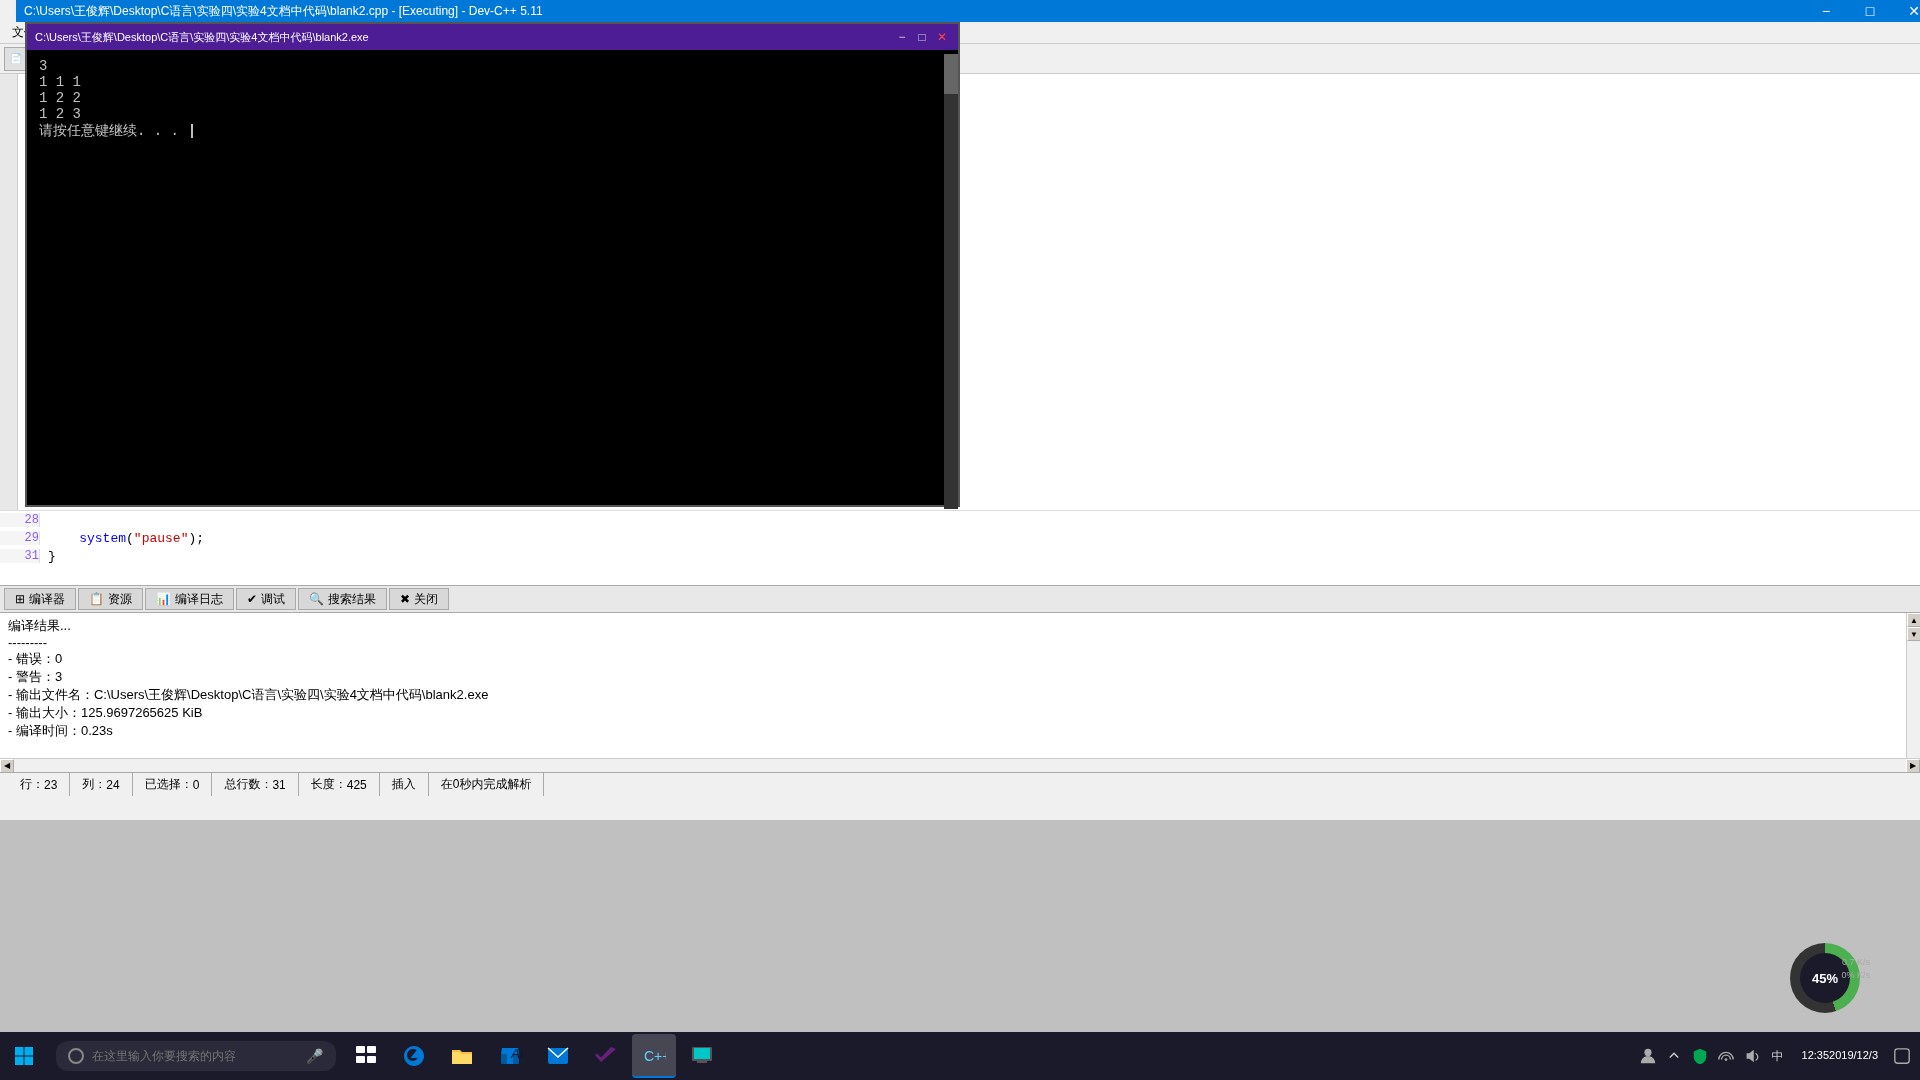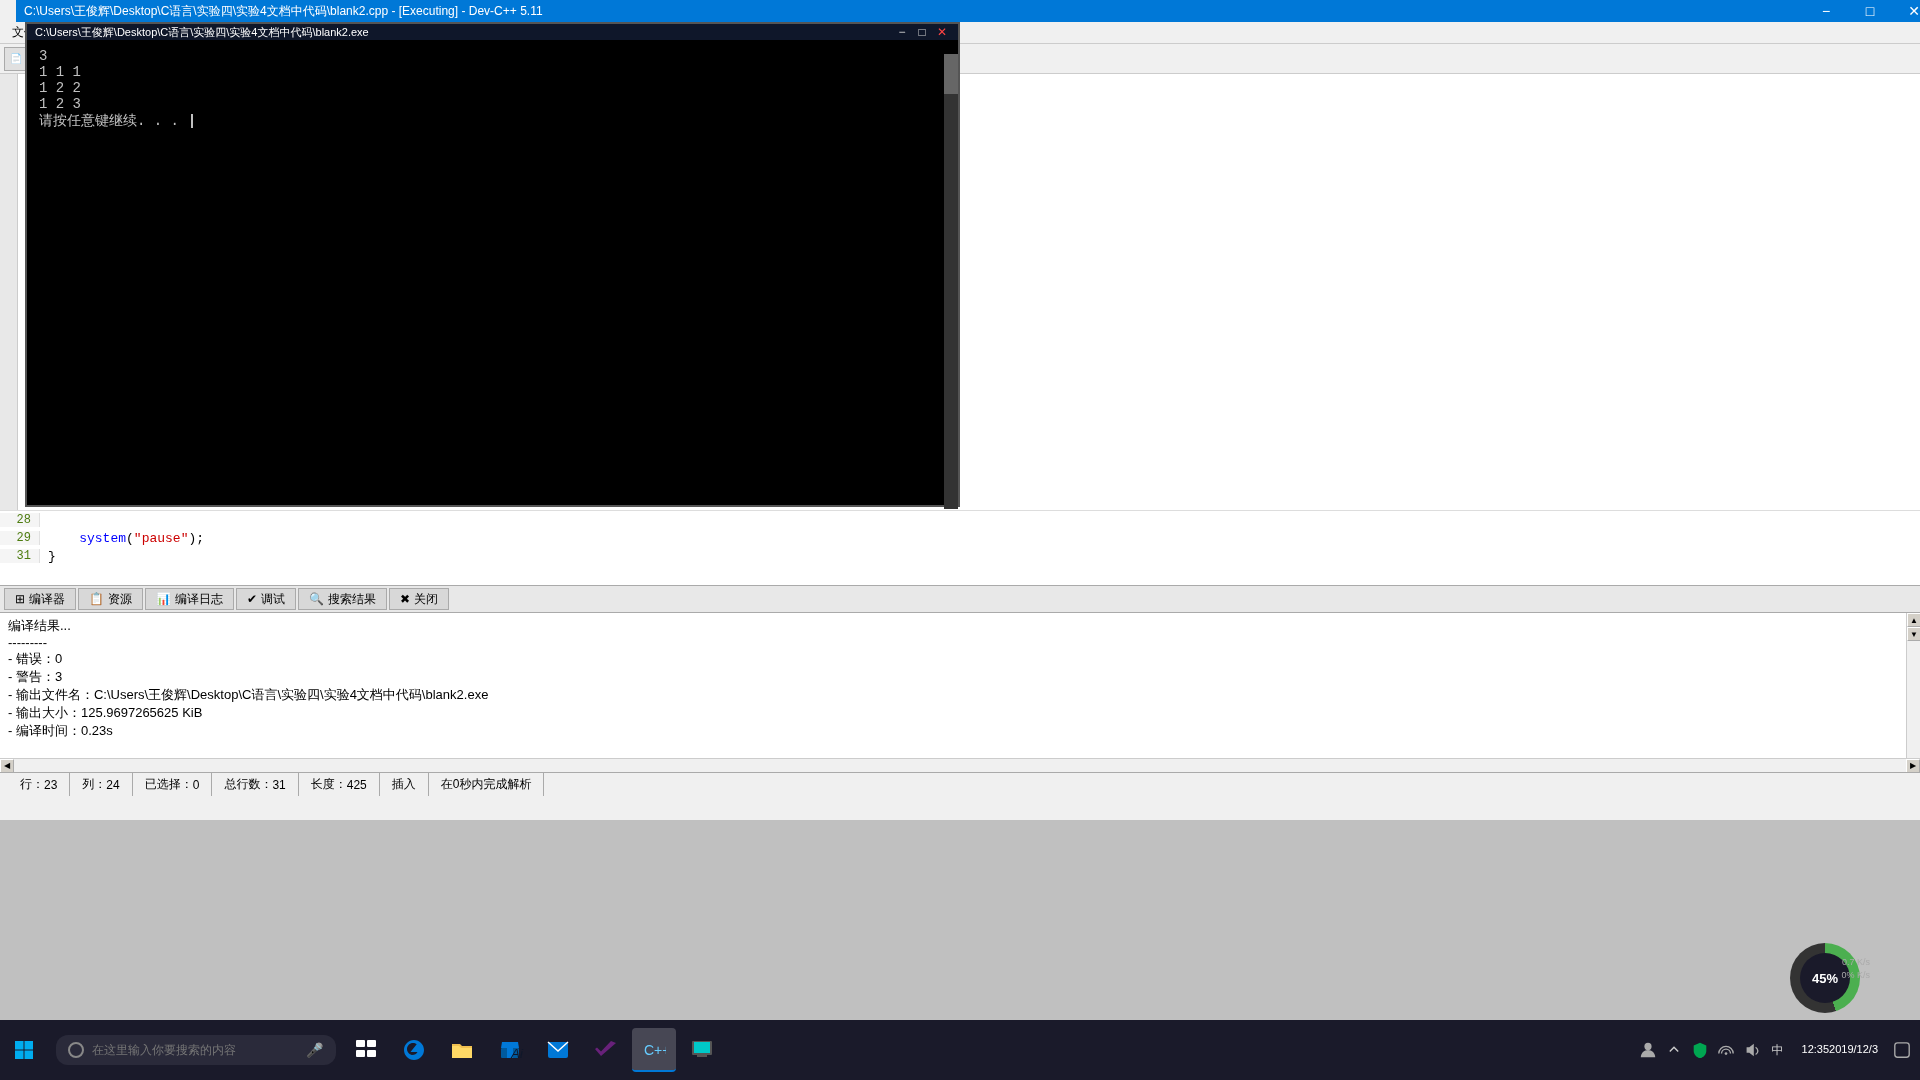--- a/index.html
+++ b/index.html
@@ -106,22 +106,22 @@
       left: 25px;
       width: 935px;
       height: 485px;
       background: #000000;
       border: 2px solid #555;
       display: flex;
       flex-direction: column;
       z-index: 10;
     }
     .console-titlebar {
-      height: 16px;
-      background: #0f172a;
+      height: 26px;
+      background: #4c1d95;
       display: flex;
       align-items: center;
       justify-content: space-between;
       padding: 0 8px;
       flex-shrink: 0;
     }
     .console-title-text {
       color: #ffffff;
       font-size: 11px;
       font-family: 'Microsoft YaHei', Arial, sans-serif;
@@ -179,22 +179,22 @@
     .code-line {
       display: flex;
       font-family: 'Courier New', monospace;
       font-size: 13px;
       height: 18px;
       align-items: center;
     }
     .line-number {
       width: 40px;
       text-align: right;
-      padding-right: 8px;
-      color: #4d7c0f;
+      padding-right: 0;
+      color: #8b5cf6;
       background: #f5f5f5;
       flex-shrink: 0;
       border-right: 1px solid #e0e0e0;
       font-size: 12px;
     }
     .line-content {
       padding-left: 8px;
       color: #000;
     }
     .kw-blue { color: #0000ff; }
@@ -294,21 +294,21 @@
       height: 100%;
       display: flex;
       align-items: center;
     }
 
     
     .taskbar {
       position: absolute;
       bottom: 0; left: 0;
       width: 1920px;
-      height: 60px;
+      height: 48px;
       background: #1a1a2a;
       display: flex;
       align-items: center;
       z-index: 100;
     }
     .taskbar-start {
       width: 48px;
       height: 48px;
       display: flex;
       align-items: center;

